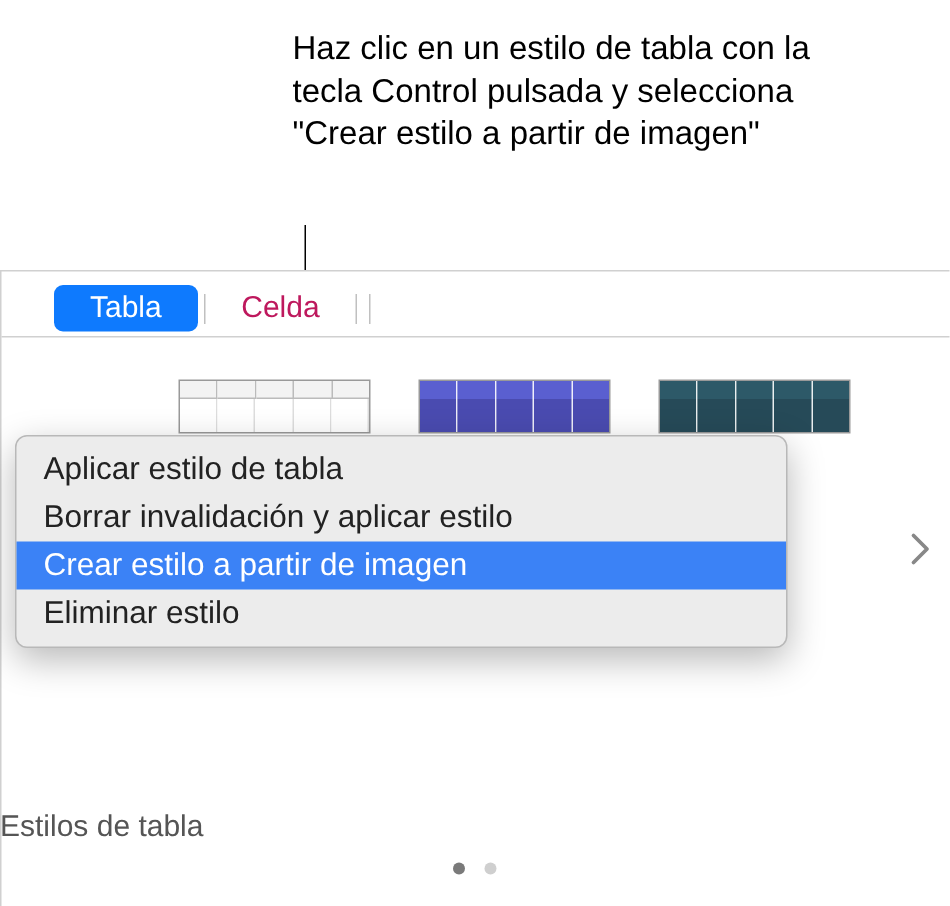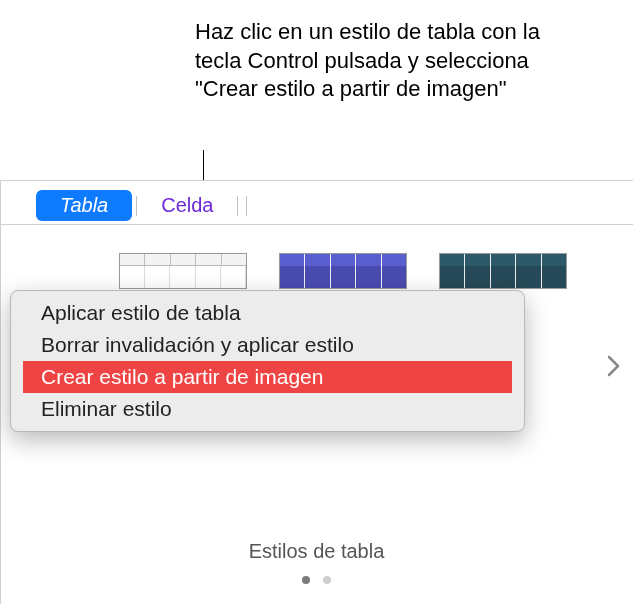--- a/index.html
+++ b/index.html
@@ -46,31 +46,30 @@
     .tab-bar {
       display: flex;
       align-items: center;
       padding: 6px 20px 0 35px;
       gap: 0;
       border-bottom: 1px solid #d0d0d0;
       height: 44px;
     }
     .tab {
       font-size: 20px;
-      color: #6d28d9;
+      color: #be185d;
       padding: 6px 20px;
       cursor: pointer;
       position: relative;
     }
     .tab.active {
       color: #ffffff;
       background: #0e7afe;
       border-radius: 6px;
       padding: 4px 24px;
-      font-style: italic;
     }
     .tab-separator {
       width: 1px;
       height: 20px;
       background: #c0c0c0;
       margin: 0 4px;
     }
     .styles-row {
       display: flex;
       align-items: flex-start;
@@ -132,40 +131,39 @@
     }
     .context-menu {
       position: absolute;
       top: 290px;
       left: 10px;
       width: 515px;
       background: #ececec;
       border: 1px solid #b8b8b8;
       border-radius: 8px;
       box-shadow: 0 8px 24px rgba(0,0,0,0.28);
-      padding: 6px 12px;
+      padding: 6px 0;
       z-index: 100;
     }
     .context-menu-item {
       font-size: 21px;
       color: #222;
       padding: 4px 18px;
       cursor: pointer;
       white-space: nowrap;
     }
     .context-menu-item.highlighted {
-      background: #ef4444;
+      background: #3b82f6;
       color: #ffffff;
     }
     .section-label {
       position: absolute;
       top: 540px;
       left: 0;
       right: 0;
-      text-align: center;
       font-size: 20px;
       color: #555;
     }
     .pager-dots {
       position: absolute;
       top: 570px;
       left: 0;
       right: 0;
       text-align: center;
     }

